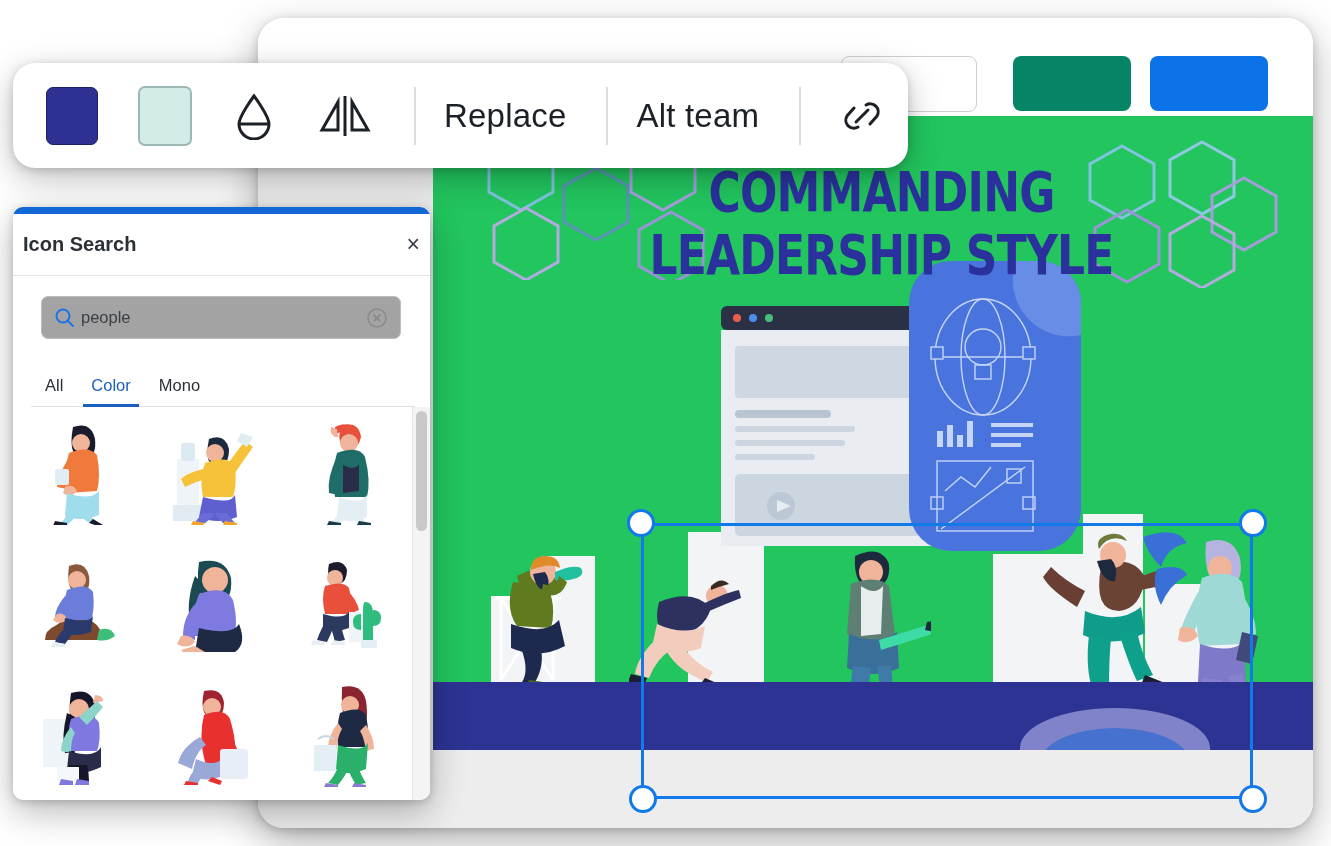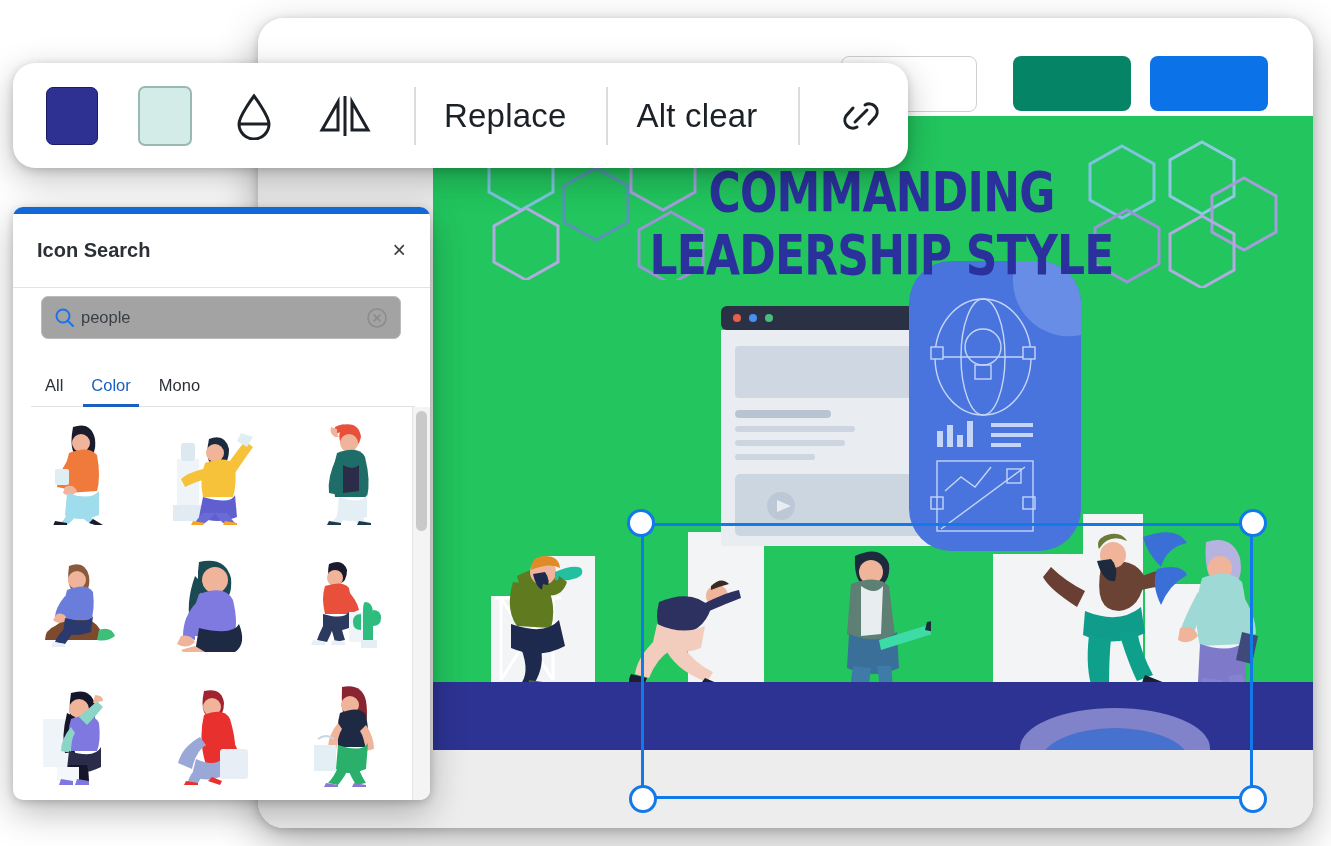--- a/index.html
+++ b/index.html
@@ -88,24 +88,24 @@
   }
 
   
   .icon-dialog{
     position:absolute;left:13px;top:207px;width:417px;height:593px;
     background:#fff;border-radius:10px;overflow:hidden;
     box-shadow:0 12px 36px rgba(0,0,0,.28),0 2px 8px rgba(0,0,0,.18);
   }
   .dlg-accent{position:absolute;left:0;top:0;width:100%;height:7px;background:#1268d4;}
   .dlg-head{
-    position:absolute;left:0;top:7px;width:100%;height:74px;
+    position:absolute;left:0;top:7px;width:100%;height:62px;
     border-bottom:1px solid #e3e3e3;
     display:flex;align-items:center;justify-content:space-between;
-    padding:0 24px;box-sizing:border-box;
+    padding:0 10px;box-sizing:border-box;
   }
   .dlg-title{font-size:20px;font-weight:bold;color:#2b3036;}
   .dlg-close{font-size:23px;color:#3c4148;cursor:pointer;line-height:1;}
   .search-wrap{
     position:absolute;left:28px;top:89px;width:360px;height:43px;
     border:1px solid #bcbcbc;border-radius:7px;display:flex;align-items:center;
     box-sizing:border-box;background:#a3a3a3;
   }
   .search-val{
     flex:1;border:none;outline:none;font-size:16.5px;color:#3a3f45;
@@ -346,21 +346,21 @@
       <svg width="58" height="48" viewBox="0 0 58 48">
         <polygon points="22,10 22,38 6,38" fill="none" stroke="#1c2127" stroke-width="3"></polygon>
         <polygon points="36,10 36,38 52,38" fill="none" stroke="#1c2127" stroke-width="3"></polygon>
         <line x1="29" y1="4" x2="29" y2="44" stroke="#1c2127" stroke-width="3"></line>
       </svg>
     </div>
 
     <div class="tb-sep"></div>
     <div class="tb-text">Replace</div>
     <div class="tb-sep"></div>
-    <div class="tb-text">Alt clear</div>
+    <div class="tb-text">Alt team</div>
     <div class="tb-sep"></div>
 
     <div class="tb-icon" style="margin-left:38px;">
       <svg width="46" height="46" viewBox="0 0 46 46">
         <path d="M27 12 a8 8 0 0 1 11 11 l-7 8" fill="none" stroke="#1c2127" stroke-width="3" stroke-linecap="round"></path>
         <path d="M19 34 a8 8 0 0 1 -11 -11 l7 -8" fill="none" stroke="#1c2127" stroke-width="3" stroke-linecap="round"></path>
         <path d="M17 29 L29 17" fill="none" stroke="#1c2127" stroke-width="3" stroke-linecap="round"></path>
       </svg>
     </div>
   </div>

